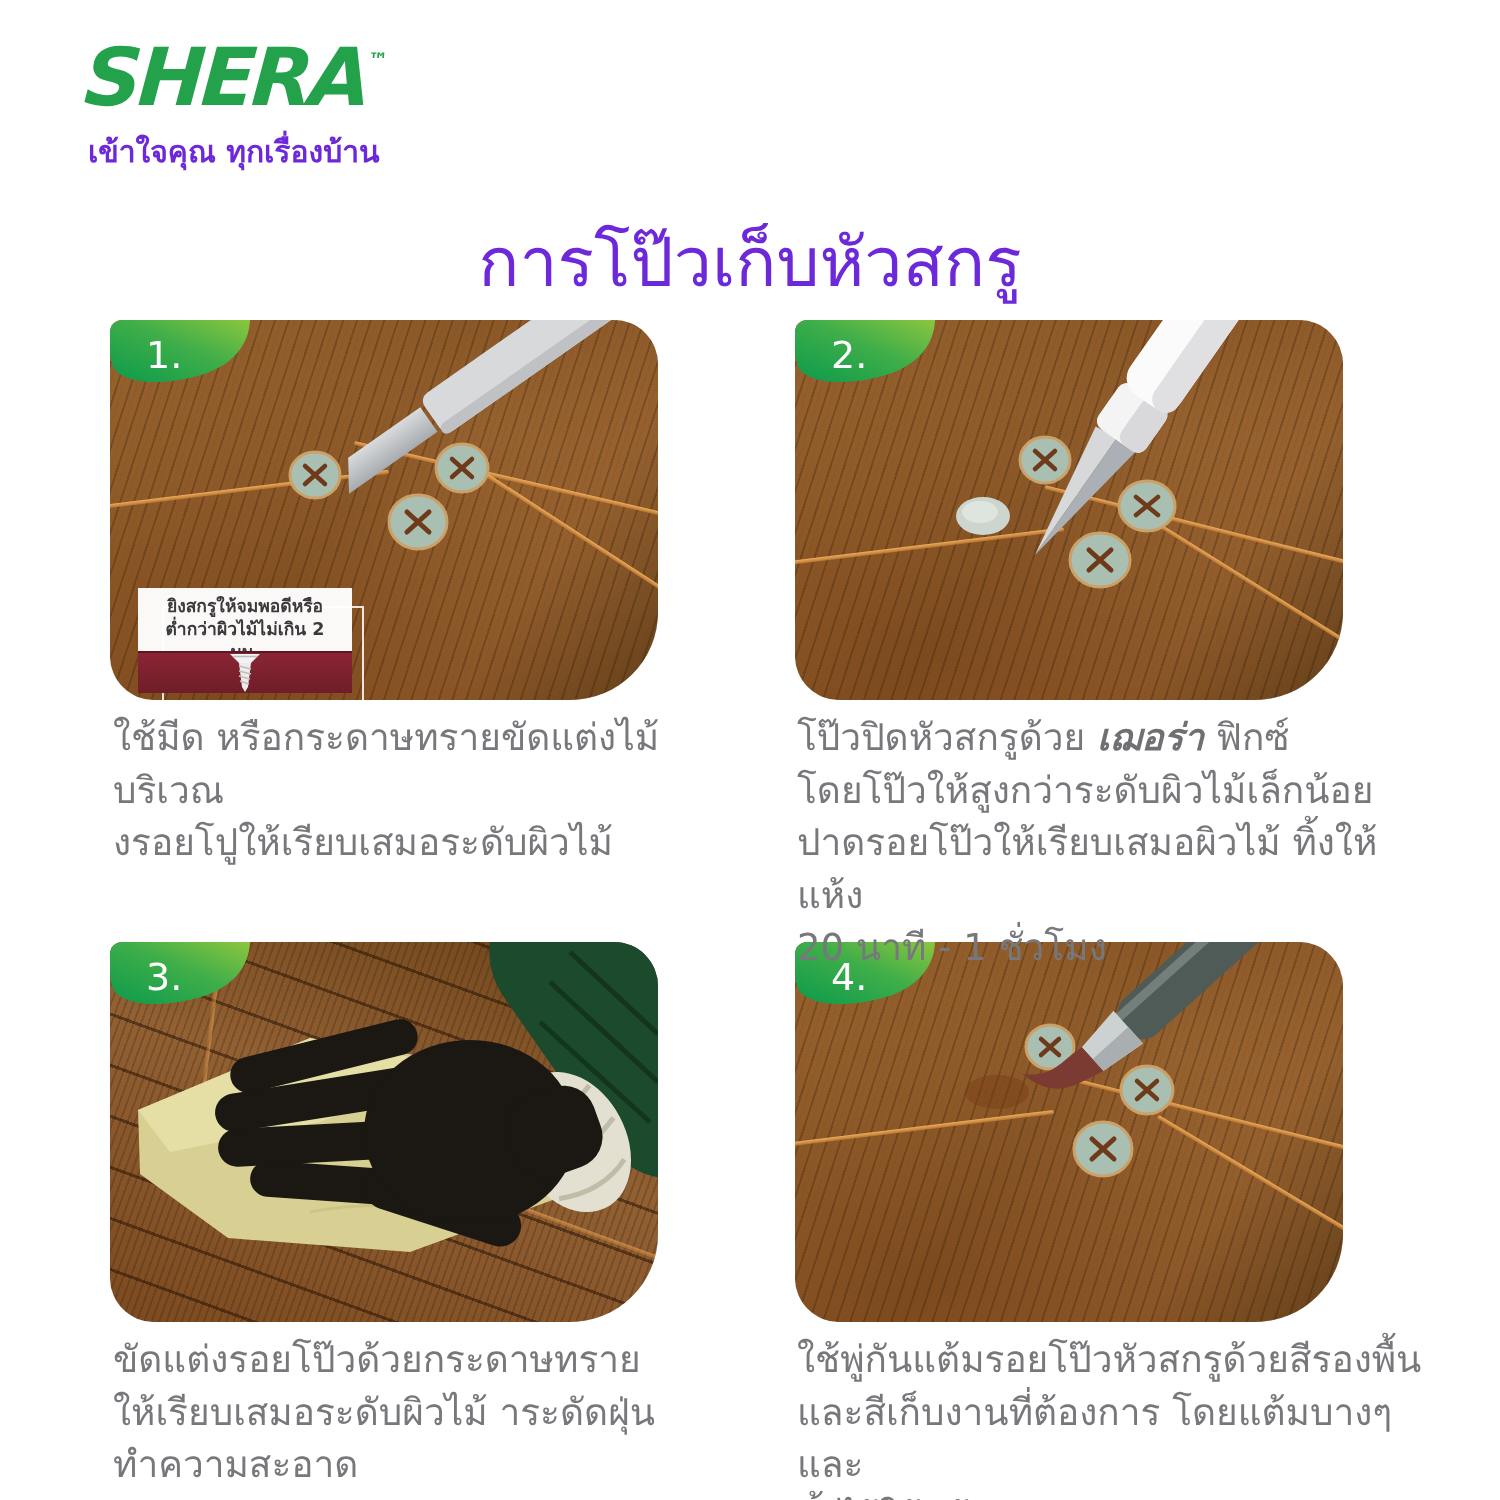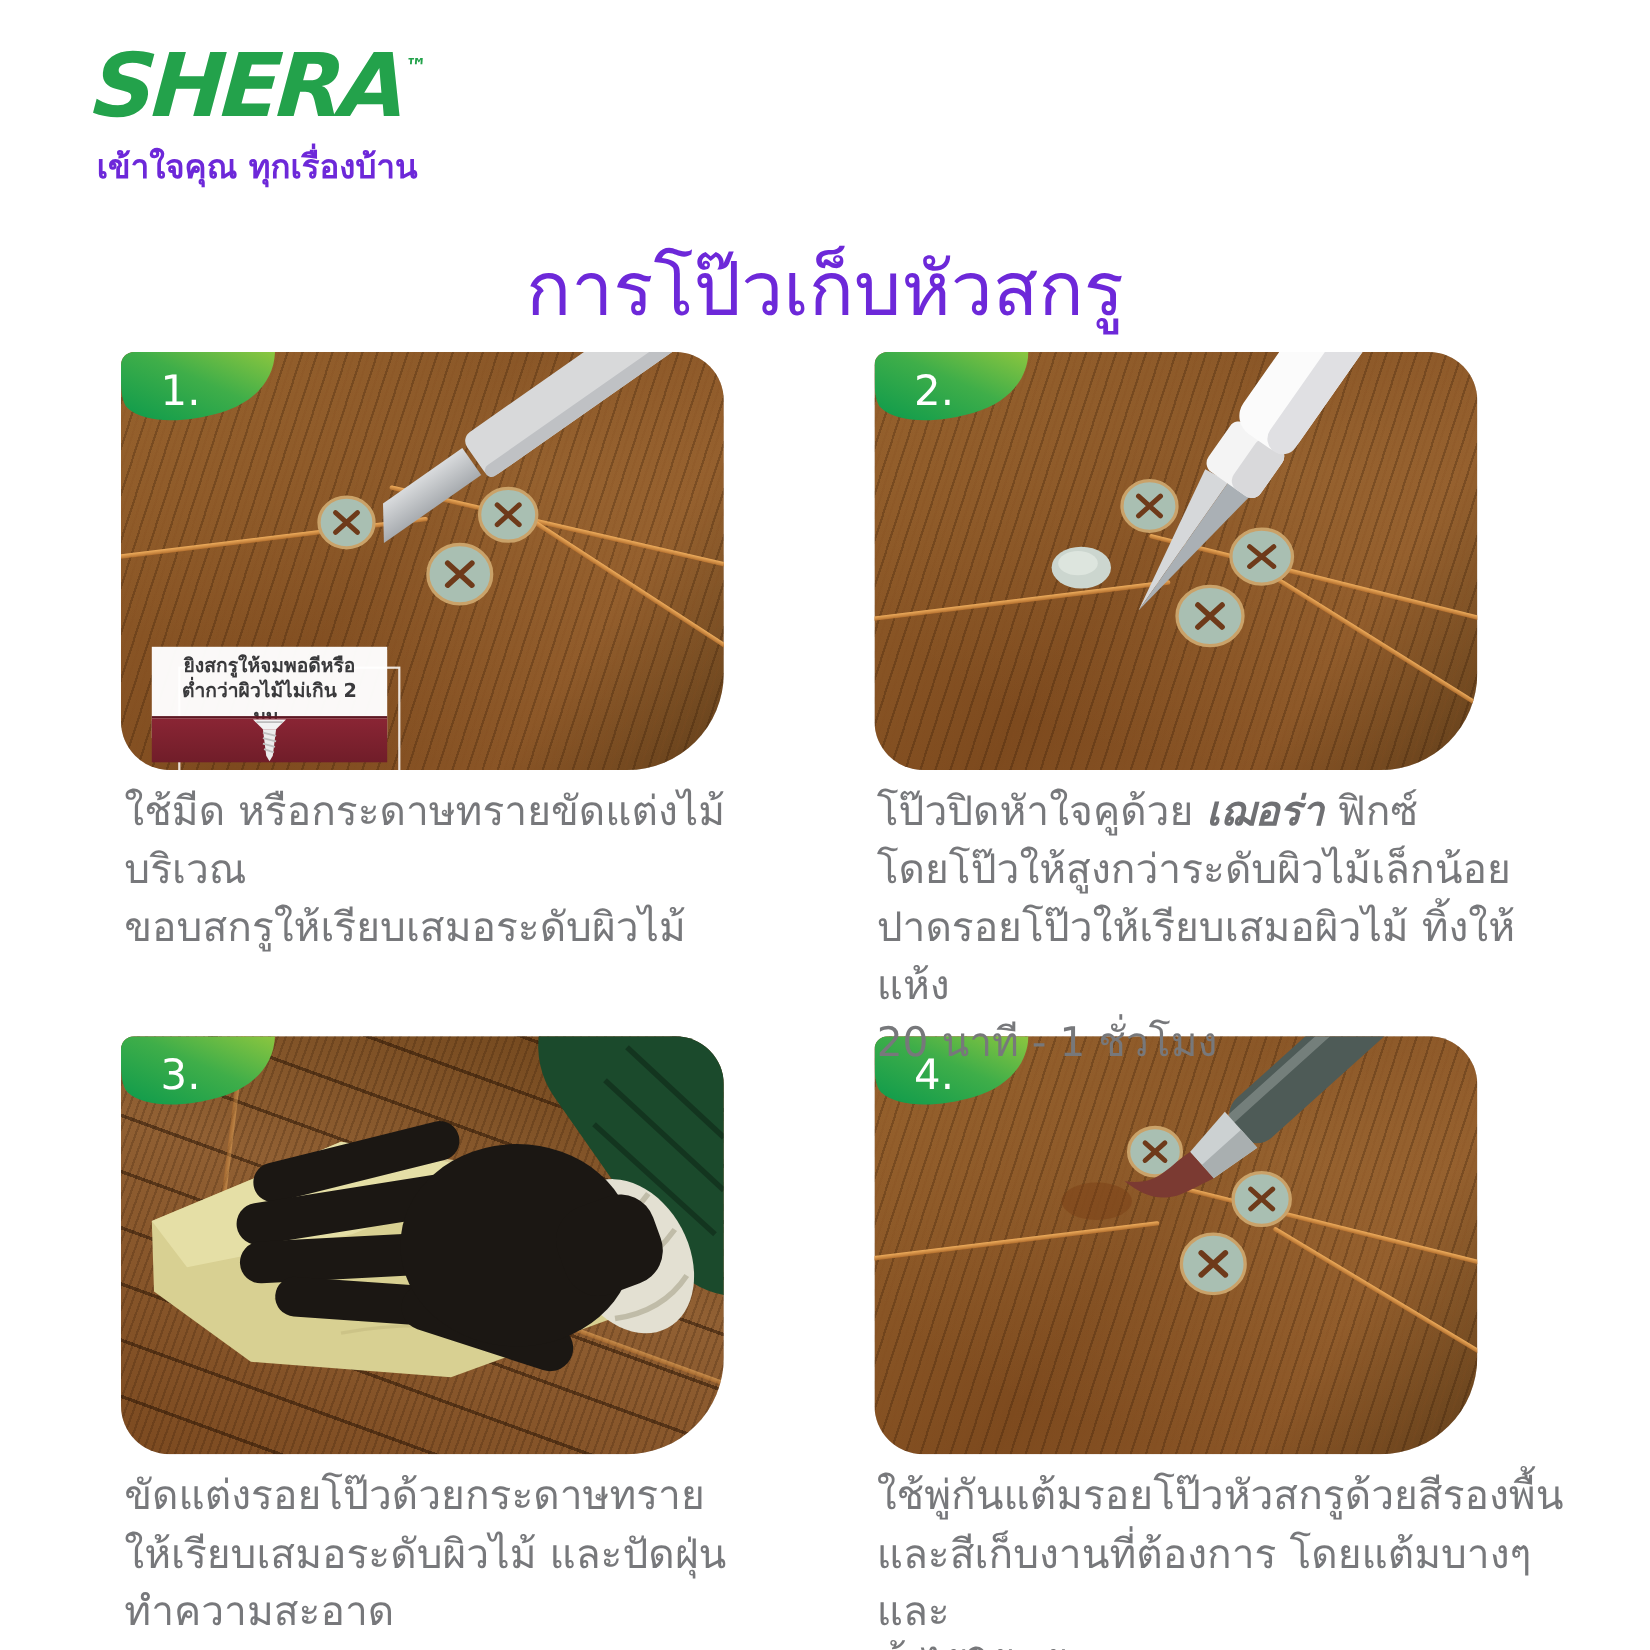--- a/index.html
+++ b/index.html
@@ -252,23 +252,23 @@
       <path d="M234 96 C230 120 238 138 214 158 C238 154 254 144 260 118 C263 108 265 100 266 96 Z" fill="#7b3a32"></path>
     </g>
   </svg>
   <svg class="badge" viewBox="0 0 140 70">
     <path d="M10 0 H140 C139 26 121 46 91 55 C57 65 21 65 6 51 C1 46 0 36 0 24 L0 10 C0 4 4 0 10 0 Z" fill="url(#badgeGrad)"></path>
     <text x="36" y="48">4.</text>
   </svg>
 </div>
 
 <div class="caption c1">ใช้มีด หรือกระดาษทรายขัดแต่งไม้บริเวณ
-ขอบสกรูให้เรียบเสมอระดับผิวไม้</div>
-<div class="caption c2"><span>โป๊วปิดหัาใจคูด้วย </span><span class="brand-bold">เฌอร่า</span><span> ฟิกซ์</span><span>
+งรอยโปูให้เรียบเสมอระดับผิวไม้</div>
+<div class="caption c2"><span>โป๊วปิดหัวสกรูด้วย </span><span class="brand-bold">เฌอร่า</span><span> ฟิกซ์</span><span>
 โดยโป๊วให้สูงกว่าระดับผิวไม้เล็กน้อย
 ปาดรอยโป๊วให้เรียบเสมอผิวไม้ ทิ้งให้แห้ง
 20 นาที - 1 ชั่วโมง</span></div>
 <div class="caption c3">ขัดแต่งรอยโป๊วด้วยกระดาษทราย
-ให้เรียบเสมอระดับผิวไม้ และปัดฝุ่น
+ให้เรียบเสมอระดับผิวไม้ าระดัดฝุ่น
 ทำความสะอาด</div>
 <div class="caption c4">ใช้พู่กันแต้มรอยโป๊วหัวสกรูด้วยสีรองพื้น
 และสีเก็บงานที่ต้องการ โดยแต้มบางๆและ
 ทิ้งไว้ให้แห้ง</div>
 
 </body></html>

